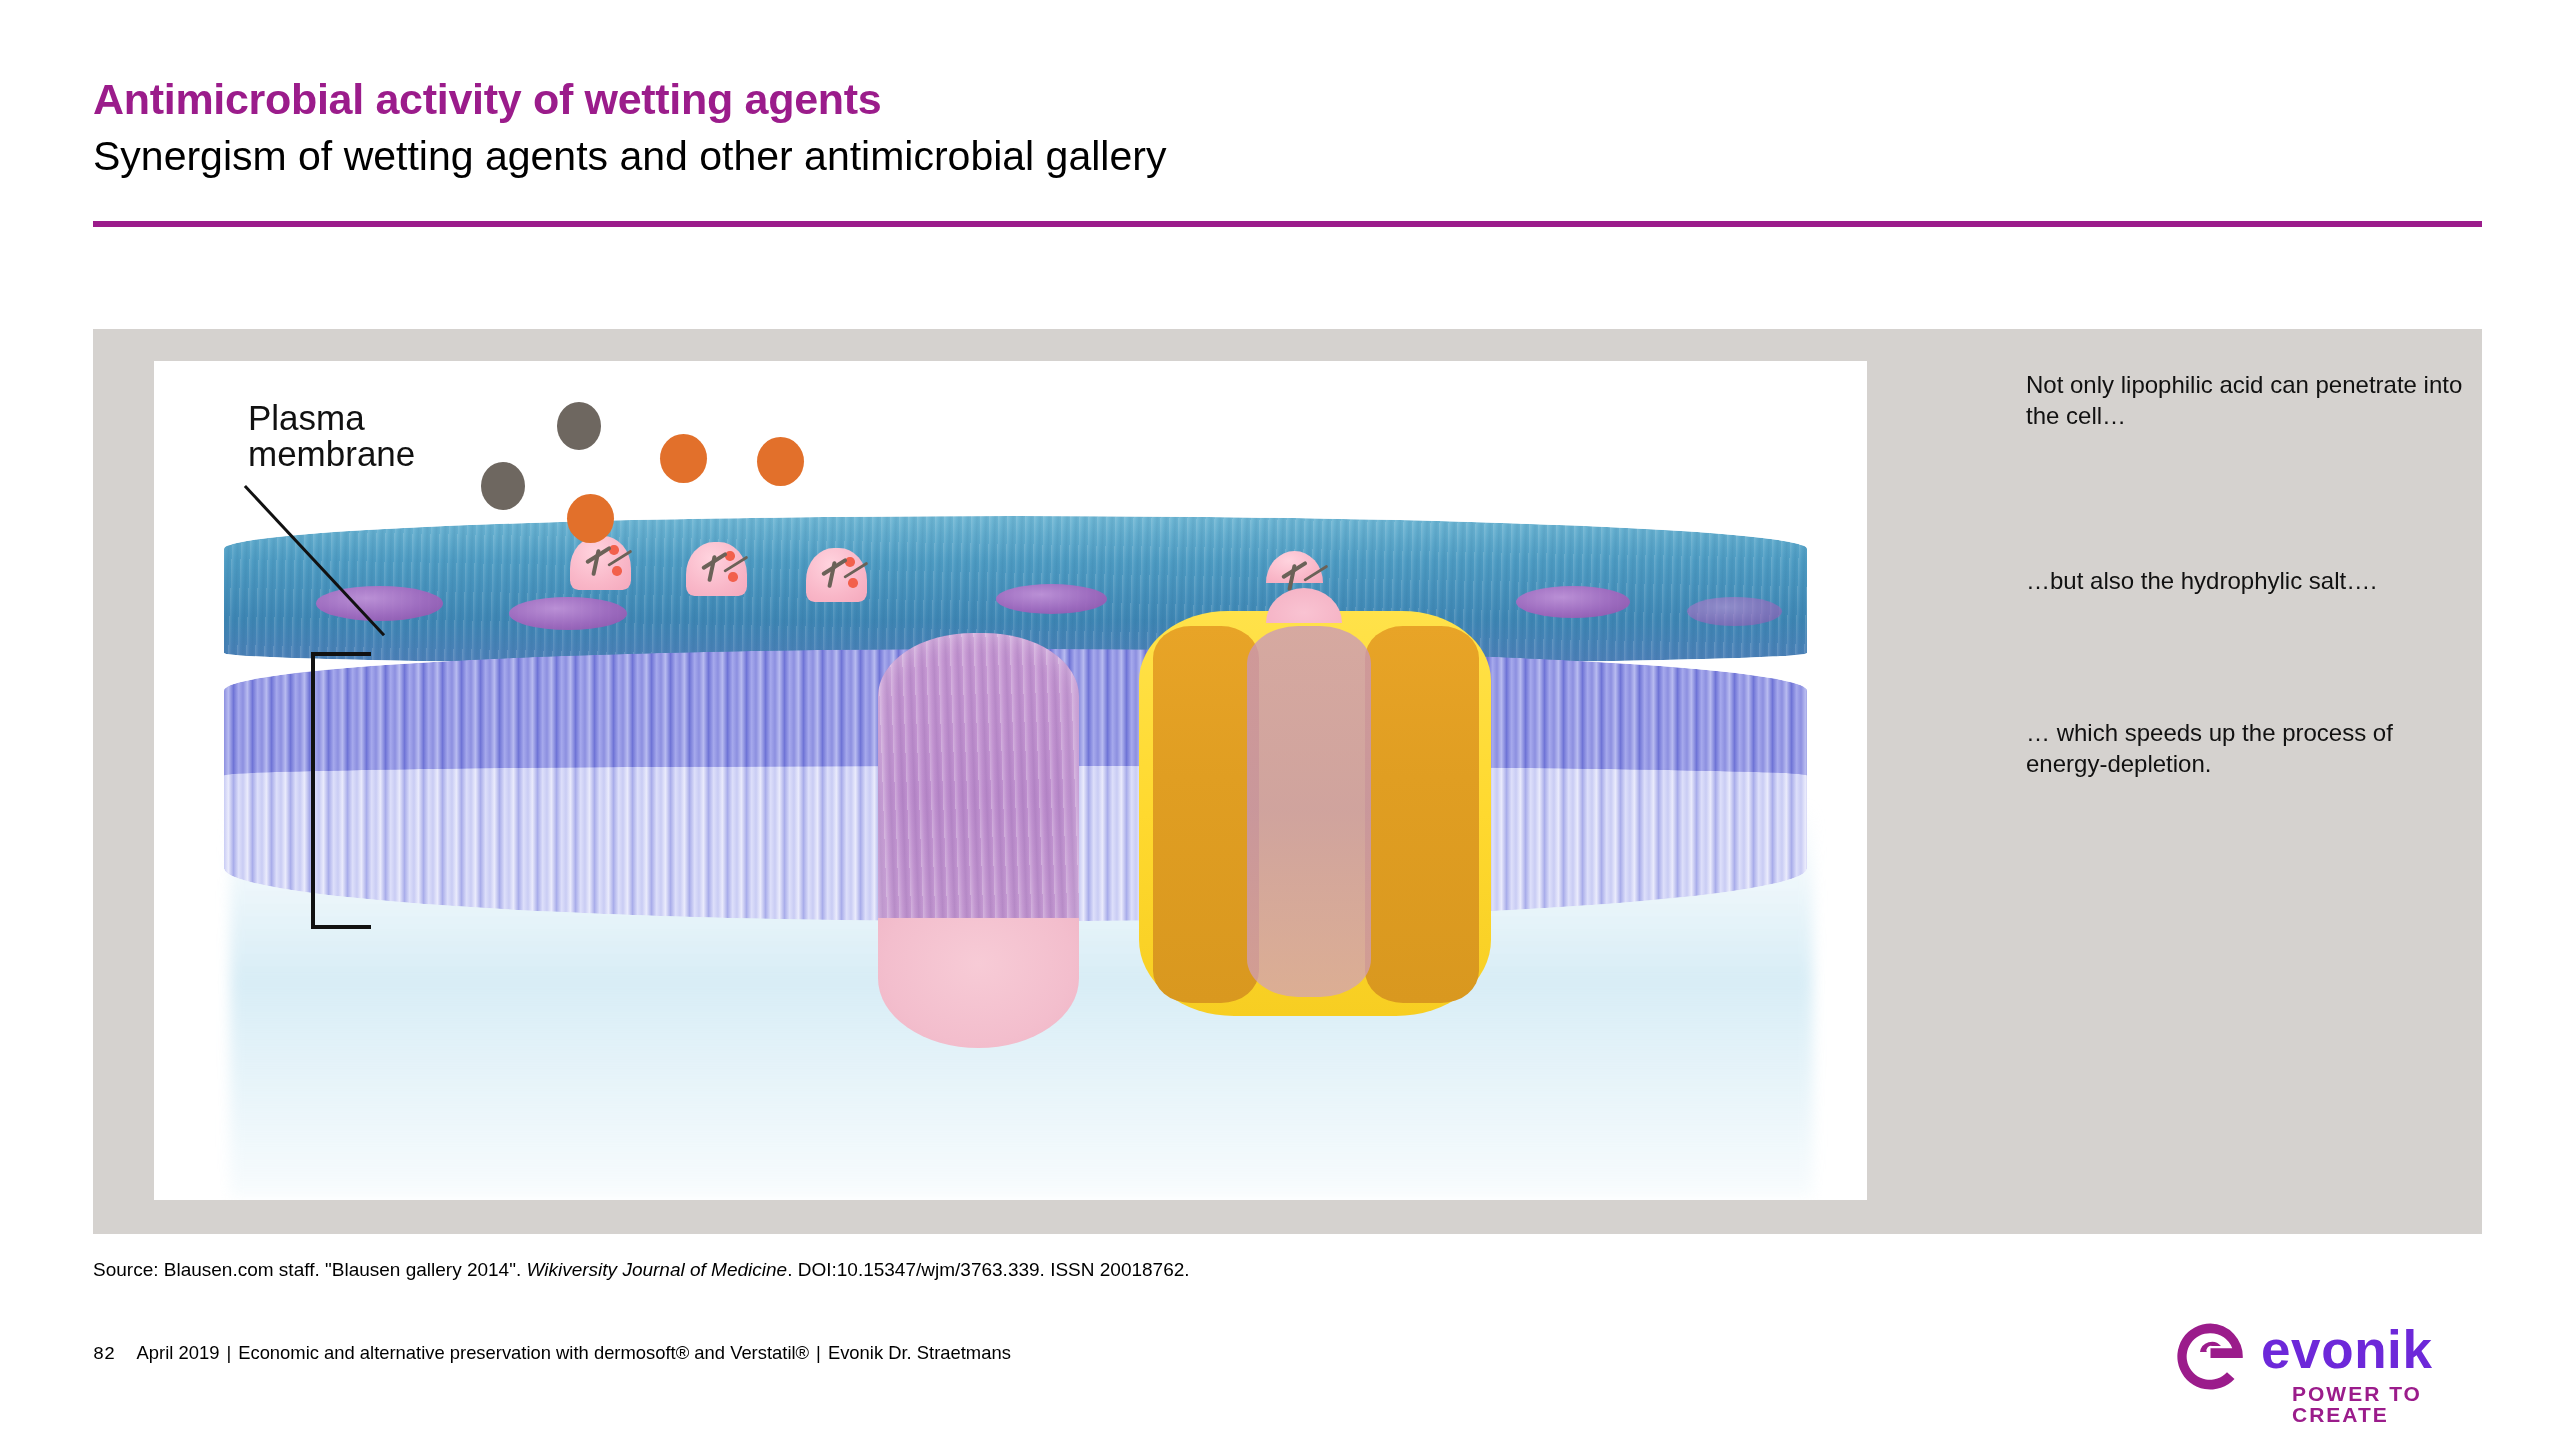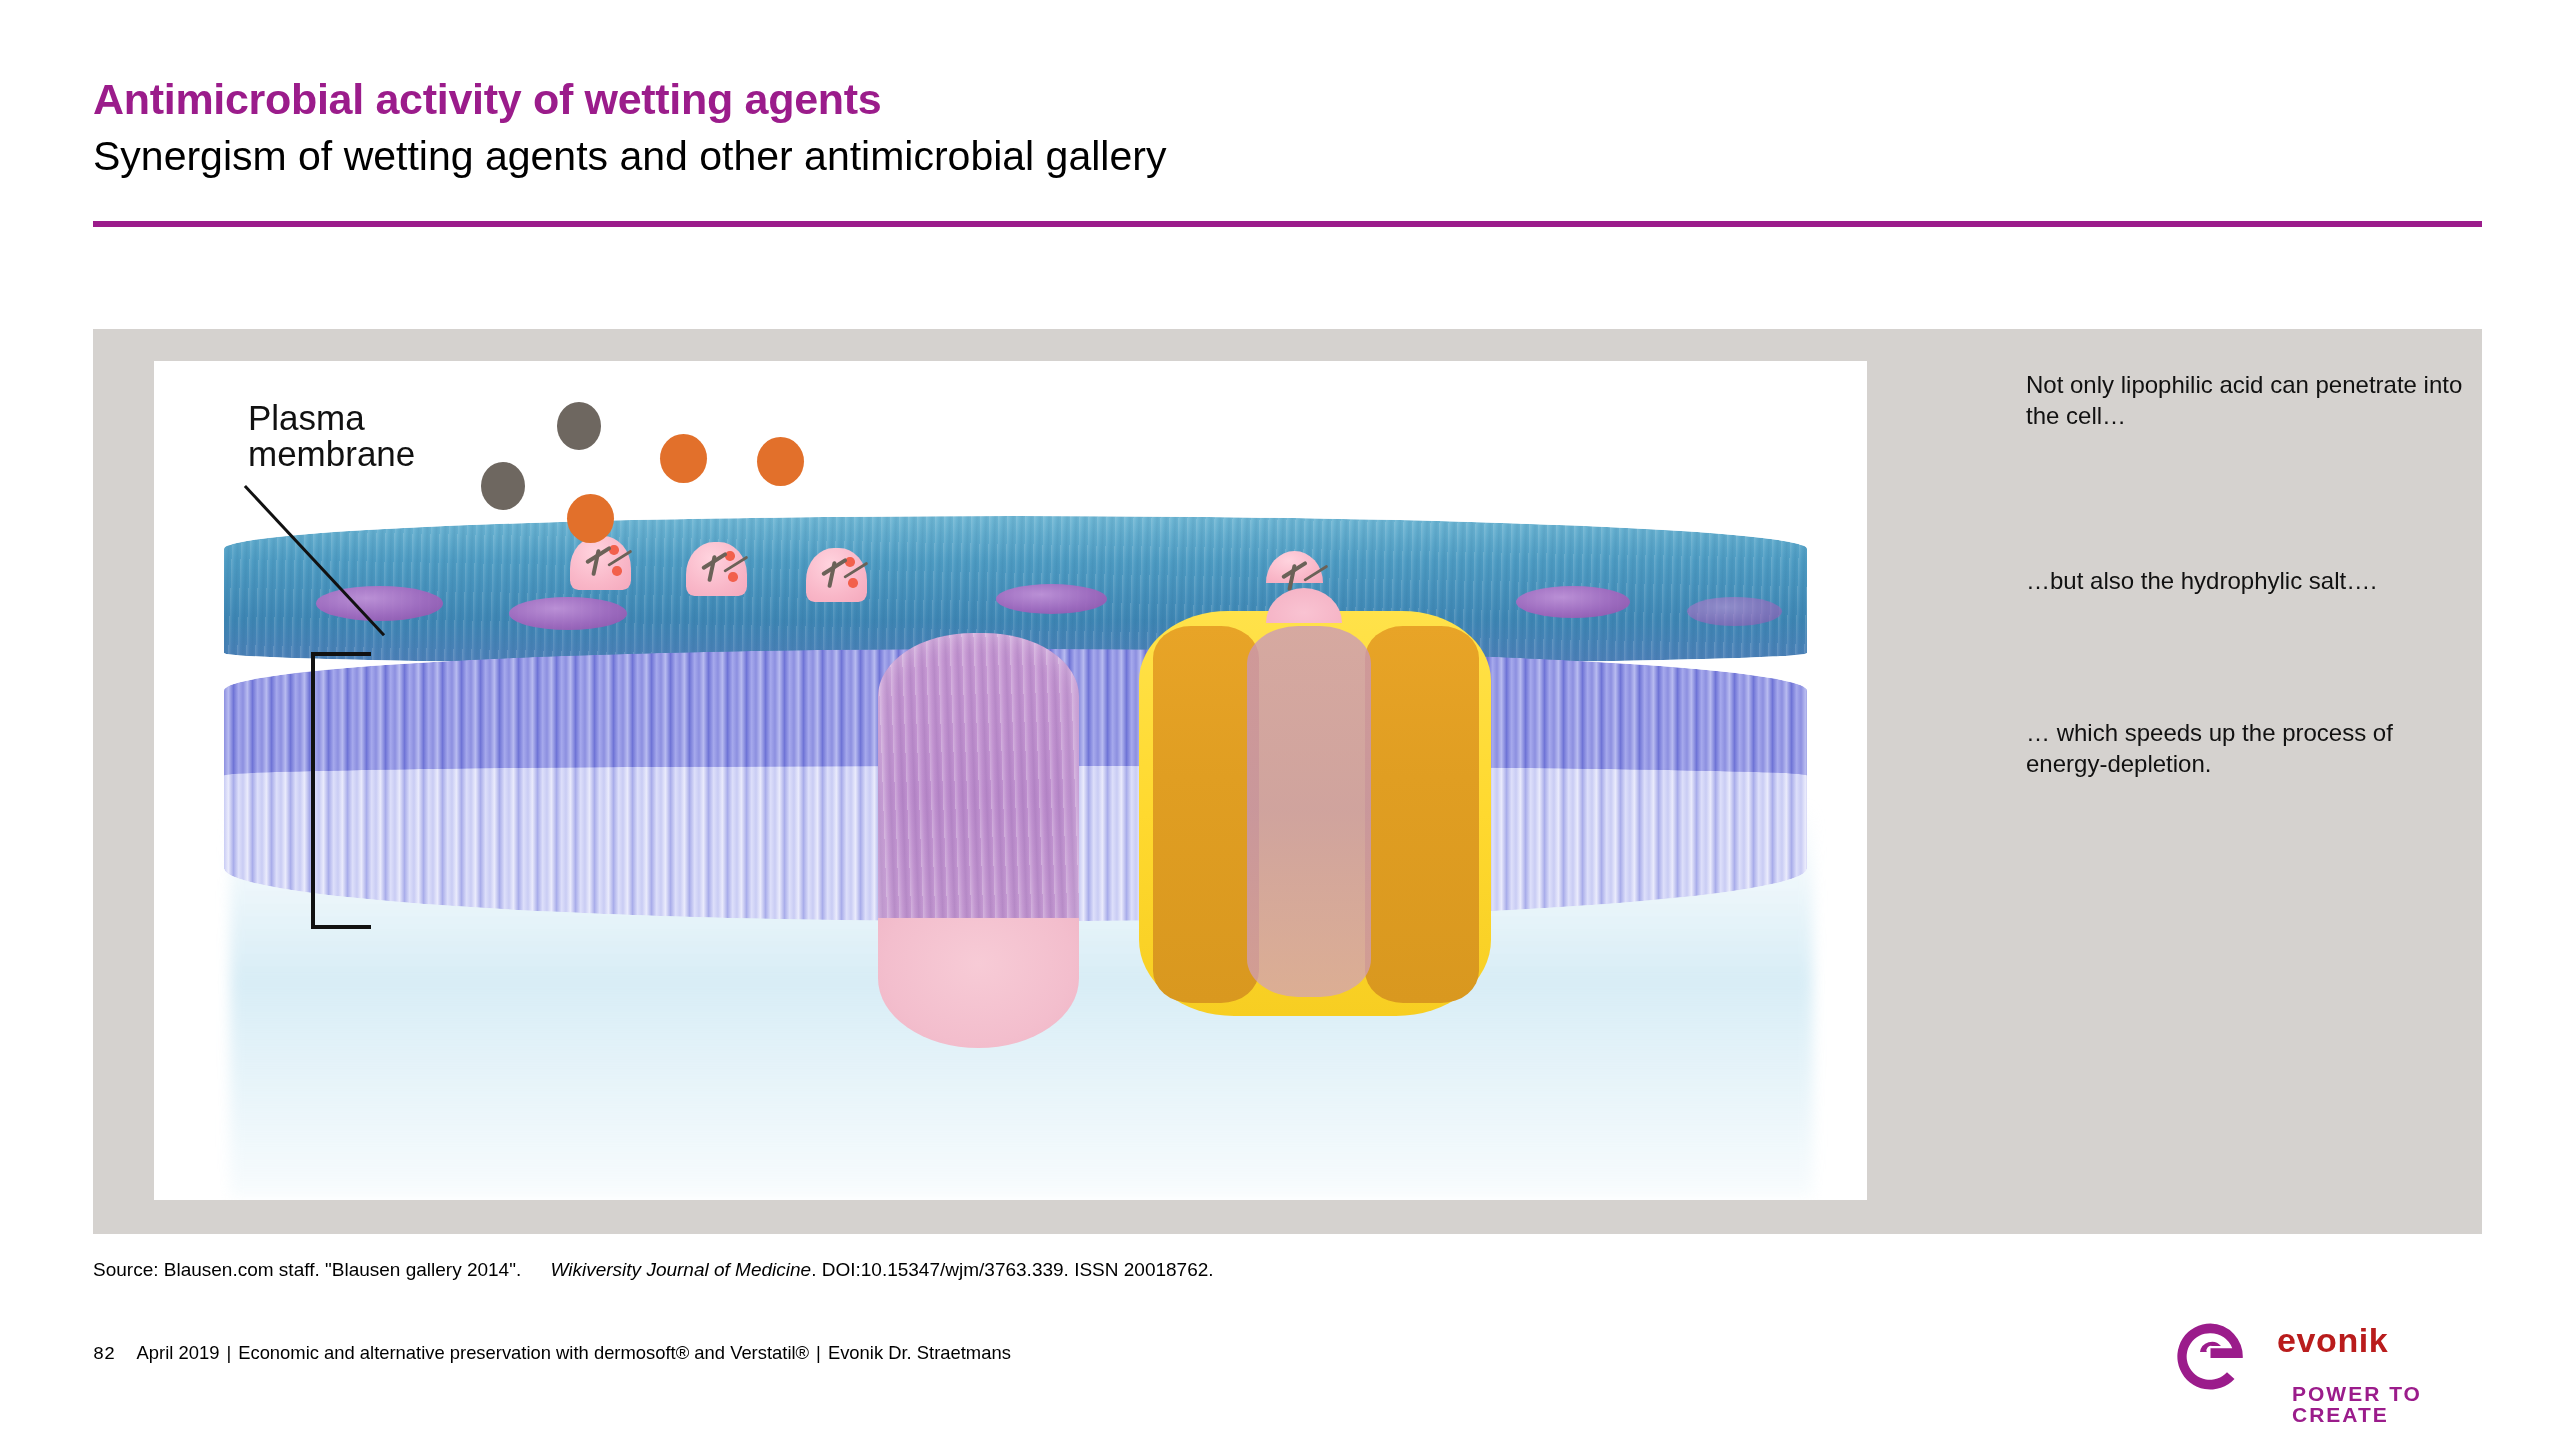--- a/index.html
+++ b/index.html
@@ -290,21 +290,21 @@
 
   
   #source-line {
     position: absolute;
     left: 93px;
     top: 1259px;
     font-size: 19px;
     color: #000000;
     white-space: nowrap;
   }
-  #source-line i { font-style: italic; margin-left: 24px; }
+  #source-line i { font-style: italic; }
 
   #footer-line {
     position: absolute;
     left: 93px;
     top: 1342px;
     font-size: 18.4px;
     color: #000000;
     white-space: nowrap;
   }
   #footer-line .pg { margin-right: 21.5px; font-family: Liberation Mono, monospace; }
@@ -318,26 +318,26 @@
     width: 317px;
     height: 95px;
   }
   #logo-mark {
     position: absolute;
     left: 0; top: 1.3px;
     width: 75px; height: 75px;
   }
   #logo-word {
     position: absolute;
-    left: 104px;
+    left: 88px;
     top: 5px;
-    font-size: 34px;
+    font-size: 53px;
     font-weight: bold;
     letter-spacing: 0.6px;
-    color: #b91c1c;
+    color: #6d28d9;
     line-height: 1;
   }
   #logo-tagline {
     position: absolute;
     left: 119px;
     top: 65px;
     font-size: 21px;
     font-weight: bold;
     letter-spacing: 2px;
     color: #9B1C8B;

